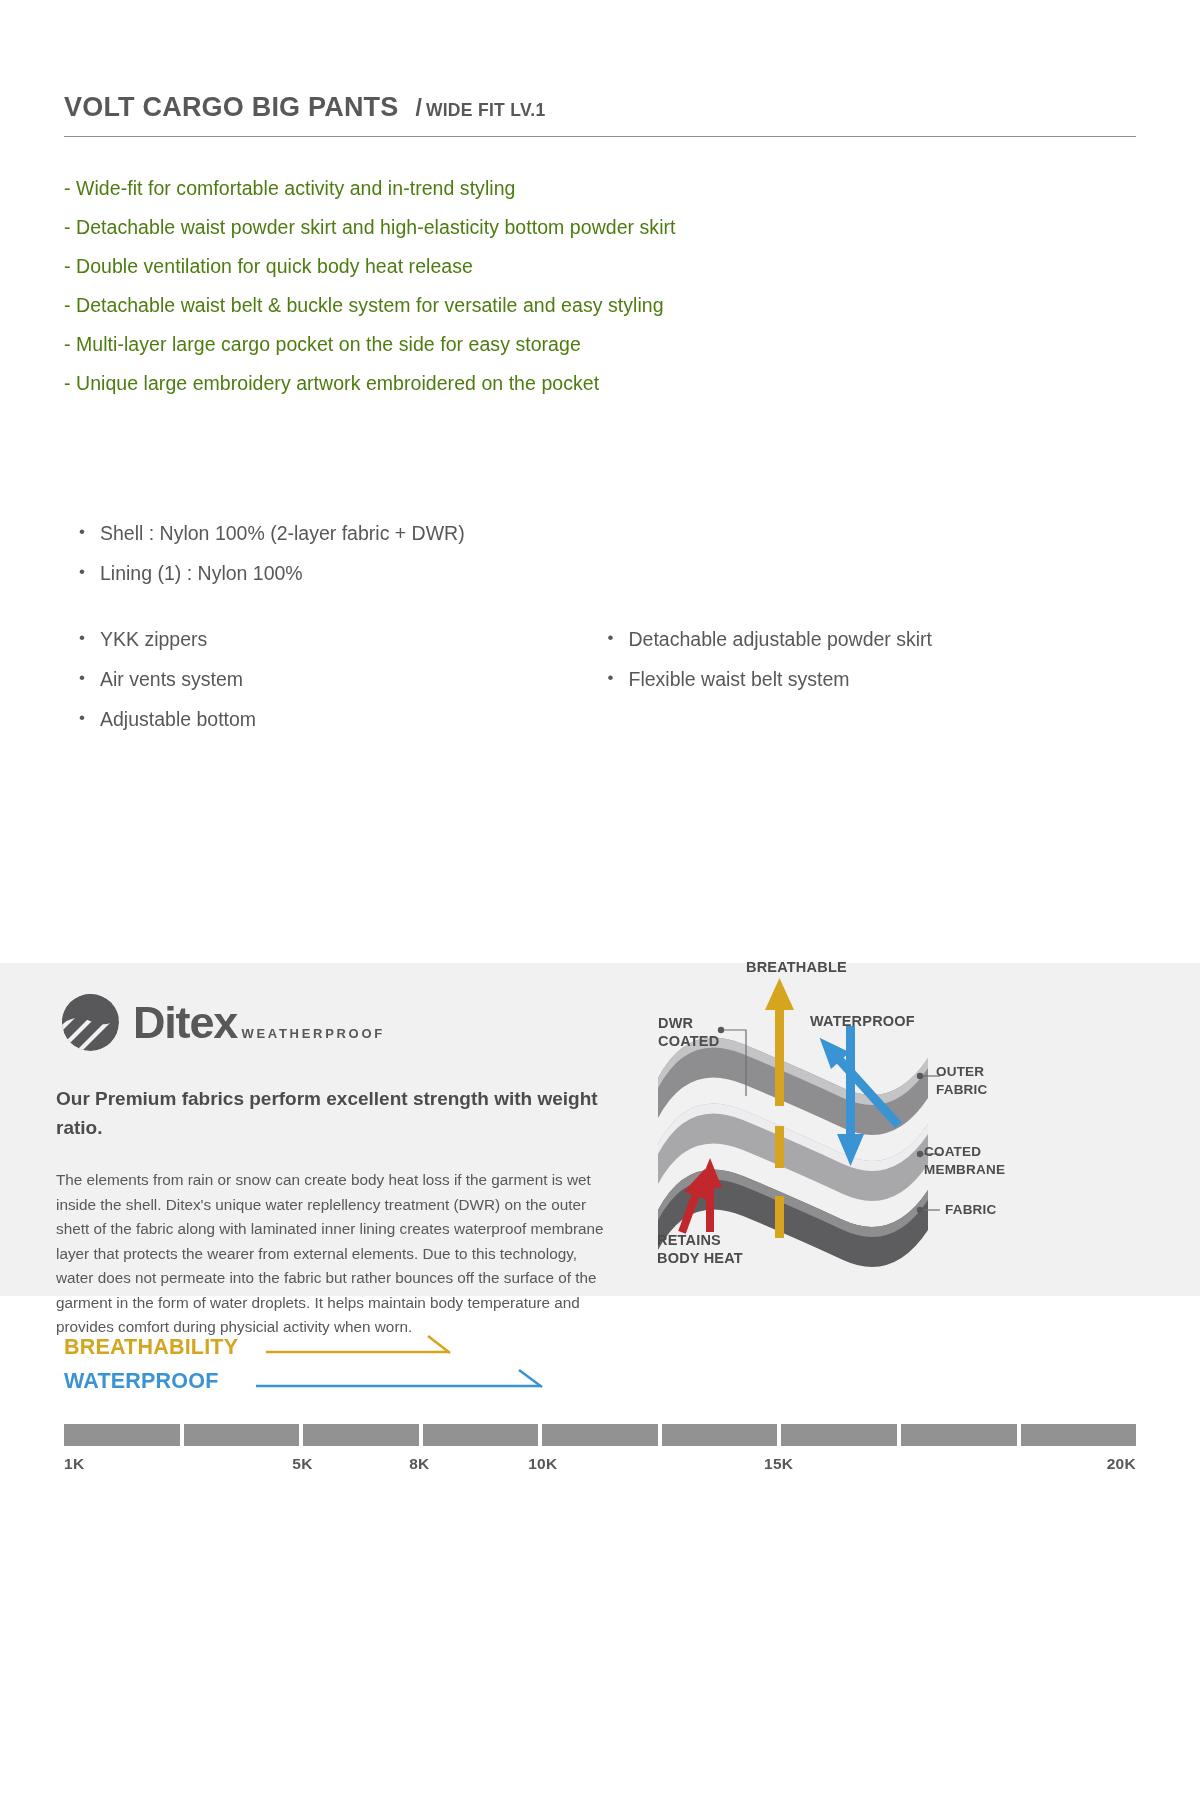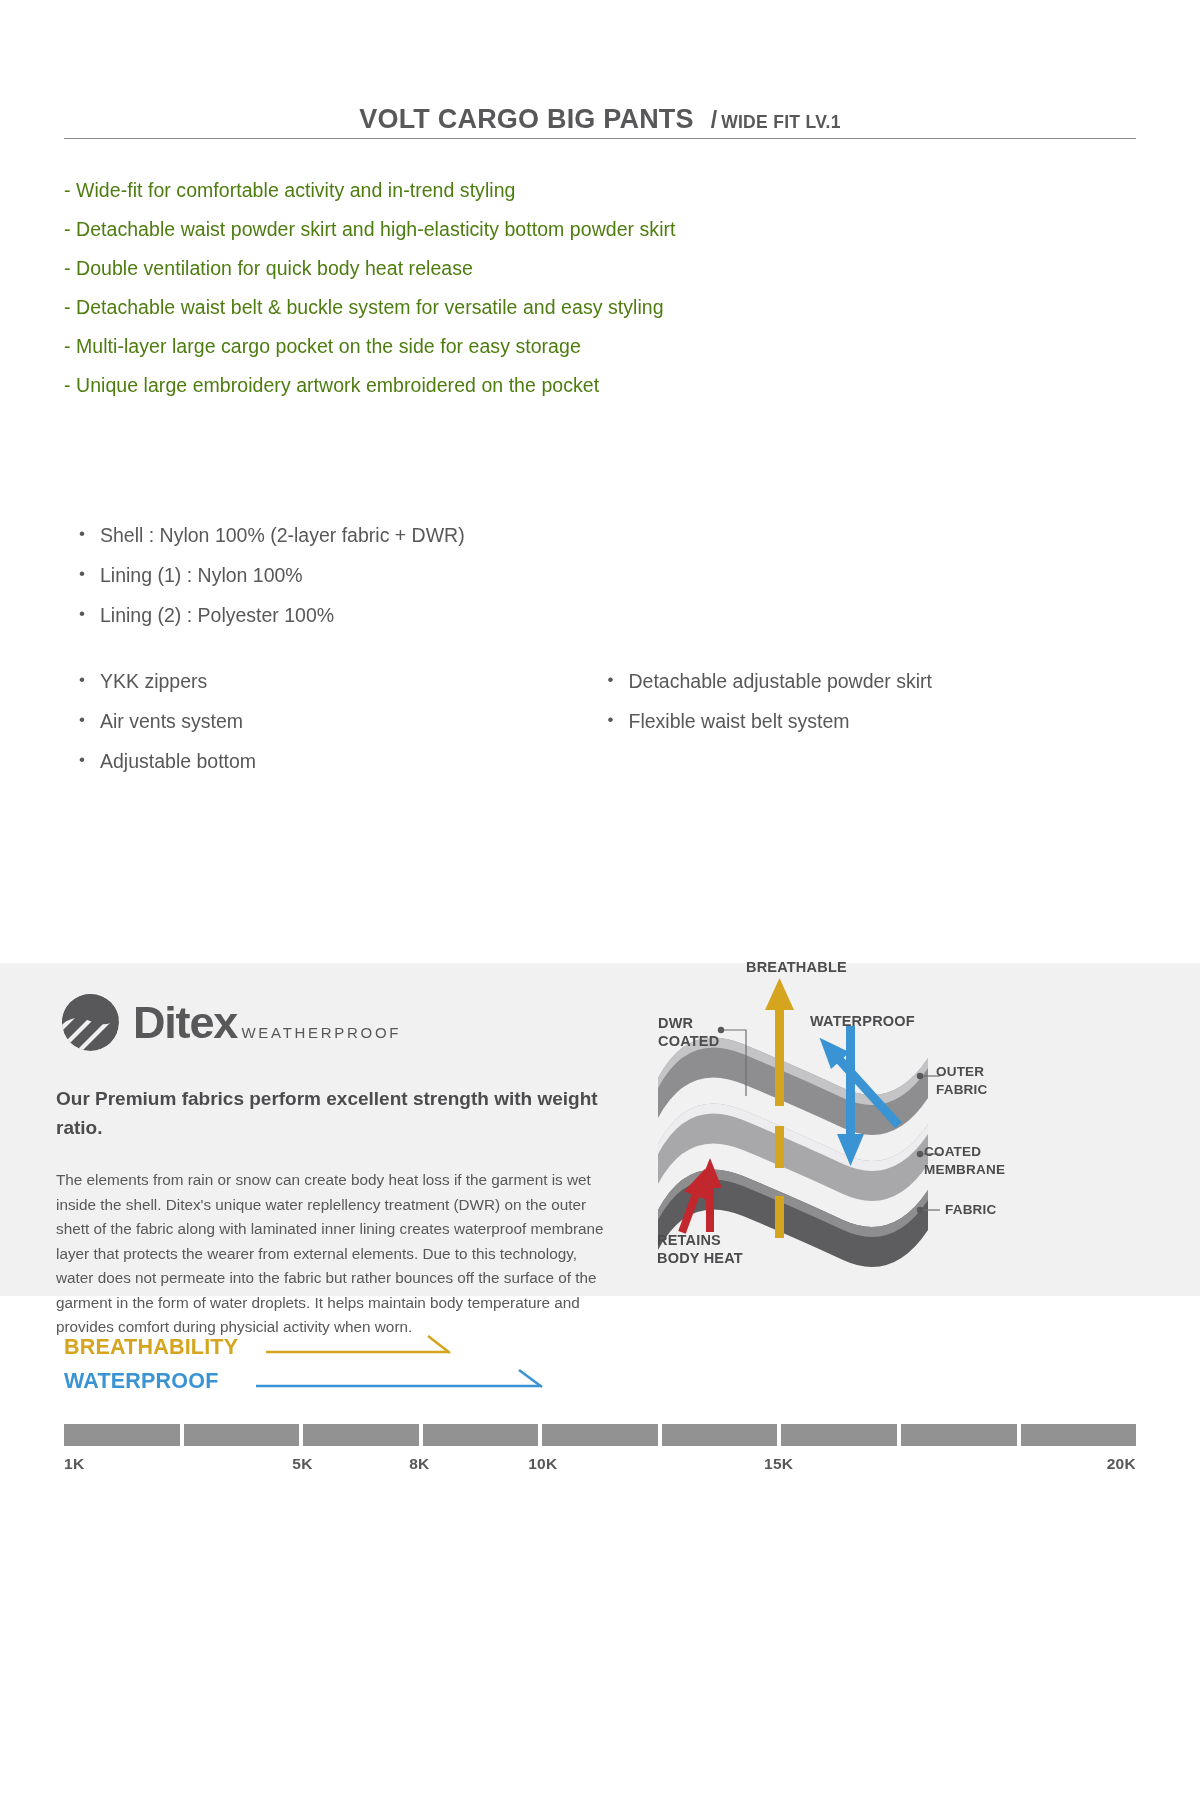--- a/index.html
+++ b/index.html
@@ -8,24 +8,24 @@
     background: #ffffff;
     font-family: "Liberation Sans", sans-serif;
     color: #58585a;
     overflow: hidden;
   }
   .page { position: relative; width: 1200px; height: 1800px; }
 
   
   .top-block { padding: 88px 0 0 0; }
   .title-row {
-    width: 1072px; margin: 16px auto;
+    width: 1072px; margin: 4px auto;
     border-bottom: 1.5px solid #8c8c8e;
-    padding-bottom: 3px;
-    display: flex; align-items: baseline; justify-content: center;
+    padding-bottom: 13px;
+    display: flex; align-items: baseline;
   }
   .title-main {
     font-size: 27px; font-weight: bold; letter-spacing: .2px;
     color: #58585a;
   }
   .title-sep { font-size: 23px; font-weight: bold; color: #58585a; margin: 0 4px 0 17px; }
   .title-sub { font-size: 17.5px; font-weight: bold; letter-spacing: .3px; color: #58585a; }
 
   .bullet-list { width: 1072px; margin: 32px auto 0 auto; }
   .bullet-list li {
@@ -81,21 +81,21 @@
     position: absolute; left: 62px; top: 31px;
     display: flex; align-items: center;
   }
   .logo-mark { width: 57px; height: 57px; }
   .logo-text { margin-left: 14px; }
   .logo-name {
     font-size: 45px; font-weight: bold; color: #58585a;
     letter-spacing: -1.2px; line-height: 43px;
   }
   .logo-tag {
-    font-size: 15px; font-weight: normal; color: #58585a;
+    font-size: 13px; font-weight: bold; color: #58585a;
     letter-spacing: 2.7px; line-height: 15px; margin-top: 1px;
   }
 
   .ditex-lead {
     position: absolute; left: 56px; top: 121px; width: 560px;
     font-size: 19px; font-weight: bold; line-height: 29px; color: #4c4c4e;
   }
   .ditex-body {
     position: absolute; left: 56px; top: 205px; width: 552px;
     font-size: 15.3px; line-height: 24.5px; color: #58585a;
@@ -150,21 +150,20 @@
       <li>- Detachable waist belt &amp; buckle system for versatile and easy styling</li>
       <li>- Multi-layer large cargo pocket on the side for easy storage</li>
       <li>- Unique large embroidery artwork embroidered on the pocket</li>
     </ul>
   </div>
 
   <div class="tech-block">
     <ul class="mat-list">
       <li>Shell : Nylon 100% (2-layer fabric + DWR)</li>
       <li>Lining (1) : Nylon 100%</li>
-      <li>Lining (2) : Polyester 100%</li>
     </ul>
     <div class="feat-cols">
       <ul class="feat-col">
         <li>YKK zippers</li>
         <li>Air vents system</li>
         <li>Adjustable bottom</li>
       </ul>
       <ul class="feat-col">
         <li>Detachable adjustable powder skirt</li>
         <li>Flexible waist belt system</li>

